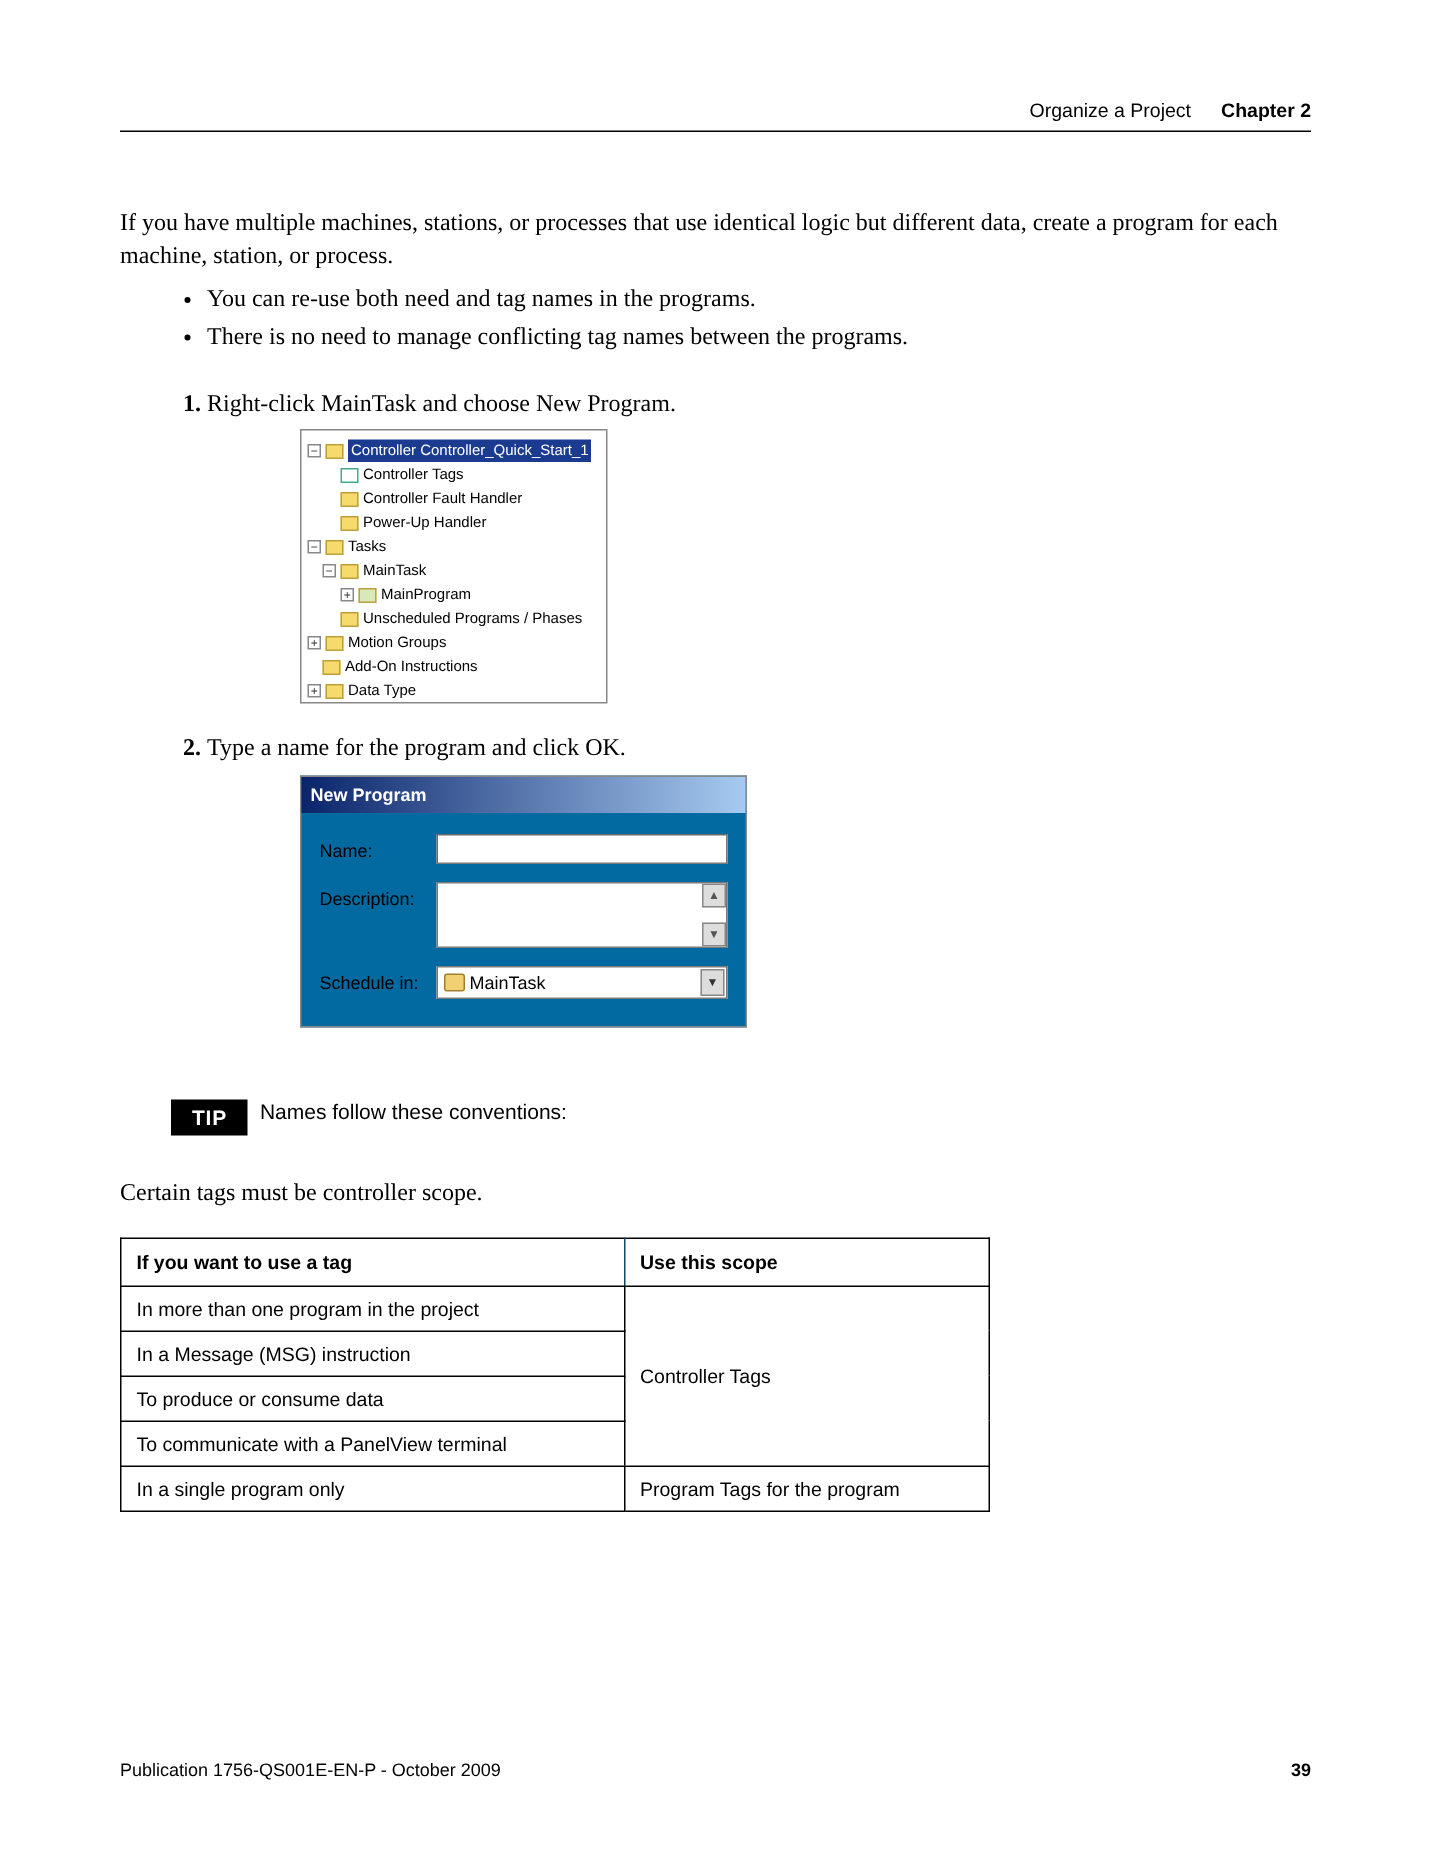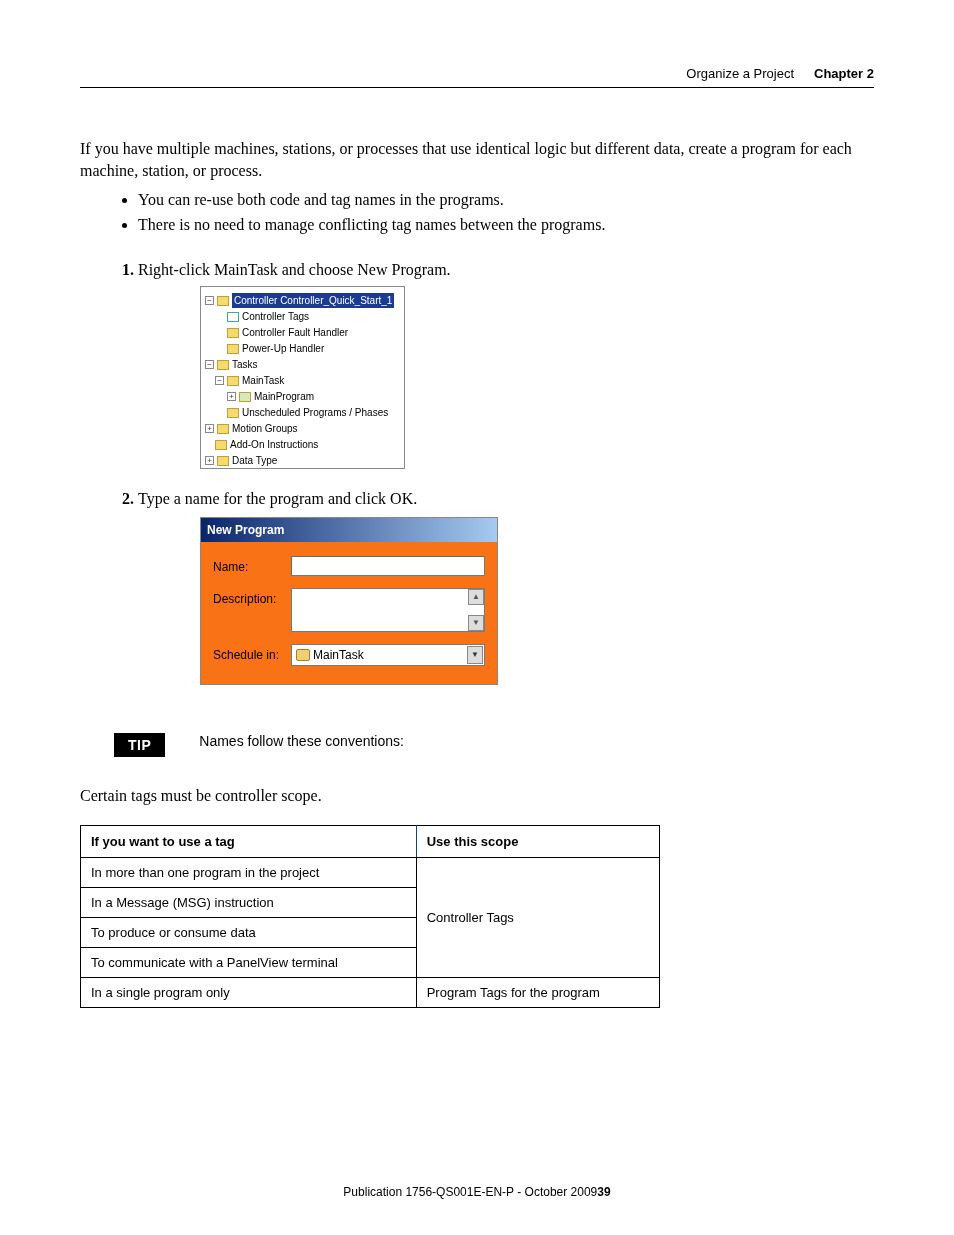--- a/index.html
+++ b/index.html
@@ -51,40 +51,40 @@
   .fold.prog { background: #d8e8b8; }
   .ind1 { padding-left: 10px; }
   .ind2 { padding-left: 22px; }
   .hl { background: #1a3b8f; color: #fff; padding: 0 2px; }
   .dialog {
     width: 298px;
     border: 1px solid #888;
     margin: 6px 0 18px 62px;
     font-family: Tahoma, Arial, sans-serif;
     font-size: 12px;
-    background: #f97316;
+    background: #0369a1;
   }
   .dialog-title {
     background: linear-gradient(to right, #0a246a, #a6caf0);
     color: #fff;
     font-weight: bold;
     padding: 3px 6px;
     font-size: 12px;
   }
   .dialog-body { padding: 14px 12px 18px 12px; }
   .drow { display: flex; align-items: flex-start; margin-bottom: 12px; }
   .drow label { width: 78px; font-size: 12px; color: #000; padding-top: 2px; }
   .dinput { flex: 1; height: 20px; background: #fff; border: 1px solid #7a7a7a; border-top-color:#6b6b6b; border-left-color:#6b6b6b; }
   .dtextarea { flex: 1; height: 44px; background: #fff; border: 1px solid #7a7a7a; position: relative; }
   .vscroll { position: absolute; right: 0; top: 0; bottom: 0; width: 16px; display: flex; flex-direction: column; justify-content: space-between; }
   .sb-btn { width: 16px; height: 16px; background: #ddd; border: 1px solid #888; display:flex; align-items:center; justify-content:center; font-size:8px; color:#555;}
   .dselect { flex: 1; height: 22px; background: #fff; border: 1px solid #7a7a7a; display: flex; align-items: center; padding: 0 0 0 4px; position: relative; }
   .dselect .sel-icon { width:14px; height:12px; background:#f0d070; border:1px solid #a08030; margin-right:3px; border-radius:2px; }
   .dselect .dd-btn { position:absolute; right:1px; top:1px; bottom:1px; width:16px; background:#ddd; border:1px solid #888; display:flex; align-items:center; justify-content:center; font-size:8px; color:#333;}
-  .tip-block { display: flex; gap: 34px; margin: 48px 0 30px 34px; }
+  .tip-block { display: flex; gap: 8px; margin: 48px 0 30px 34px; }
   .tip-badge {
     background: #000; color: #fff; font-family: Arial, sans-serif; font-weight: bold;
     padding: 4px 14px; font-size: 14px; height: 24px; align-self: flex-start;
     letter-spacing: 0.5px;
   }
   .tip-content { font-family: Arial, Helvetica, sans-serif; font-size: 14px; }
   .tip-content ul { margin: 8px 0 0 30px; }
   .tip-content ul li { list-style: disc; line-height: 1.8; }
   .para2 { font-size: 16px; margin: 6px 0 20px 0; }
   table.scope {
@@ -98,38 +98,38 @@
     text-align: left; font-weight: bold; padding: 8px 10px;
     border-top: 1px solid #000; border-bottom: 1px solid #000; border-right: 1px solid #0c4a6e;
   }
   table.scope th:last-child { border-right: 1px solid #000; }
   table.scope td {
     padding: 7px 10px; border-bottom: 1px solid #000; border-right: 1px solid #000;
     vertical-align: middle;
   }
   table.scope tr td:first-child, table.scope tr th:first-child { border-left: 1px solid #000; }
   .footer {
-    position: absolute; bottom: 36px; left: 80px; right: 80px;
-    display: flex; justify-content: center;
+    position: absolute; bottom: 48px; left: 80px; right: 80px;
+    display: flex; justify-content: space-between;
     font-family: Arial, Helvetica, sans-serif; font-size: 12px;
   }
   .footer .pg { font-weight: bold; }
 </style>
 </head>
 <body>
 
 <div class="header">
   <span>Organize a Project</span>
   <span class="chapter">Chapter 2</span>
 </div>
 
 <p class="body-text">If you have multiple machines, stations, or processes that use identical logic but different data, create a program for each machine, station, or process.</p>
 
 <ul class="bullets">
-  <li>You can re-use both code and tag names in the programs.</li>
+  <li>You can re-use both need and tag names in the programs.</li>
   <li>There is no need to manage conflicting tag names between the programs.</li>
 </ul>
 
 <ol class="steps">
   <li>
     <span>Right-click MainTask and choose New Program.</span>
     <div class="screenshot-tree">
       <div class="tree-row">
           <span class="pm">−</span>
           <span class="fold open"></span>

